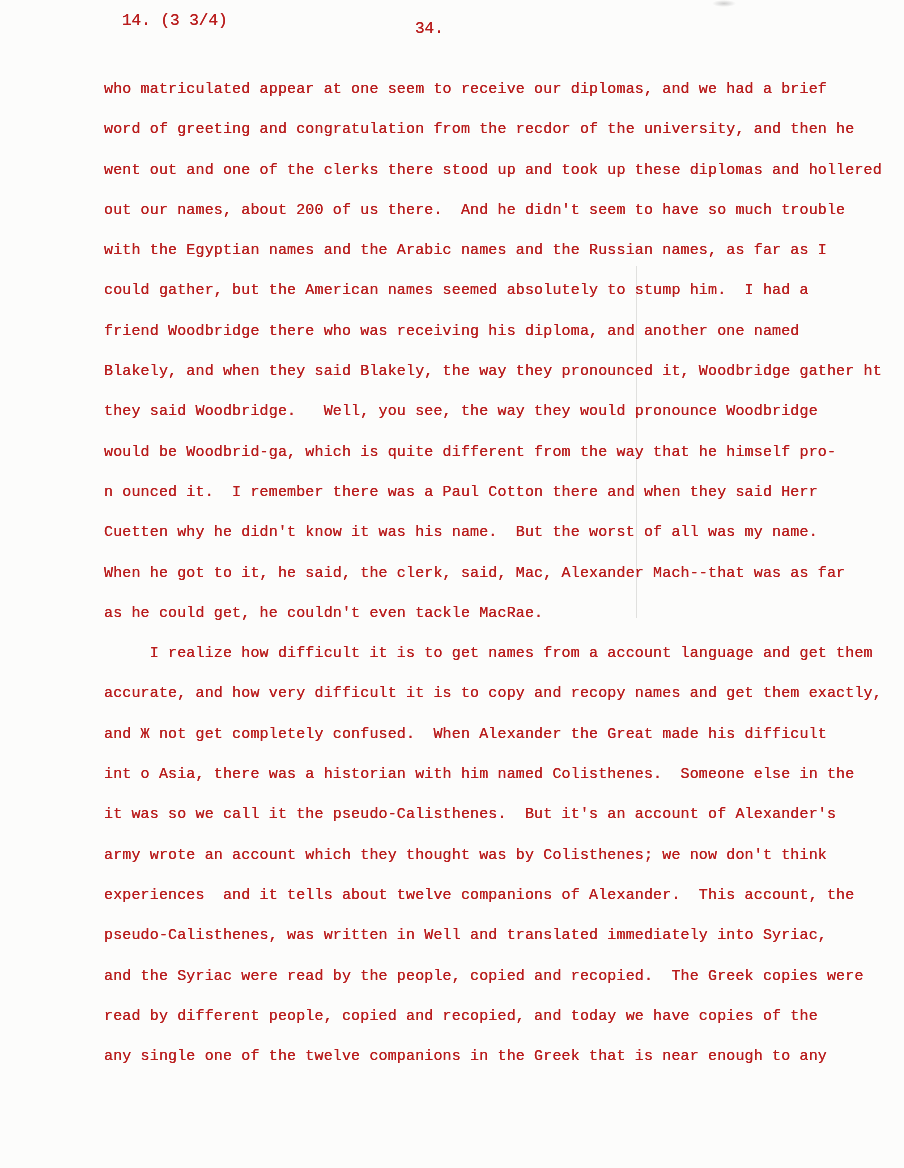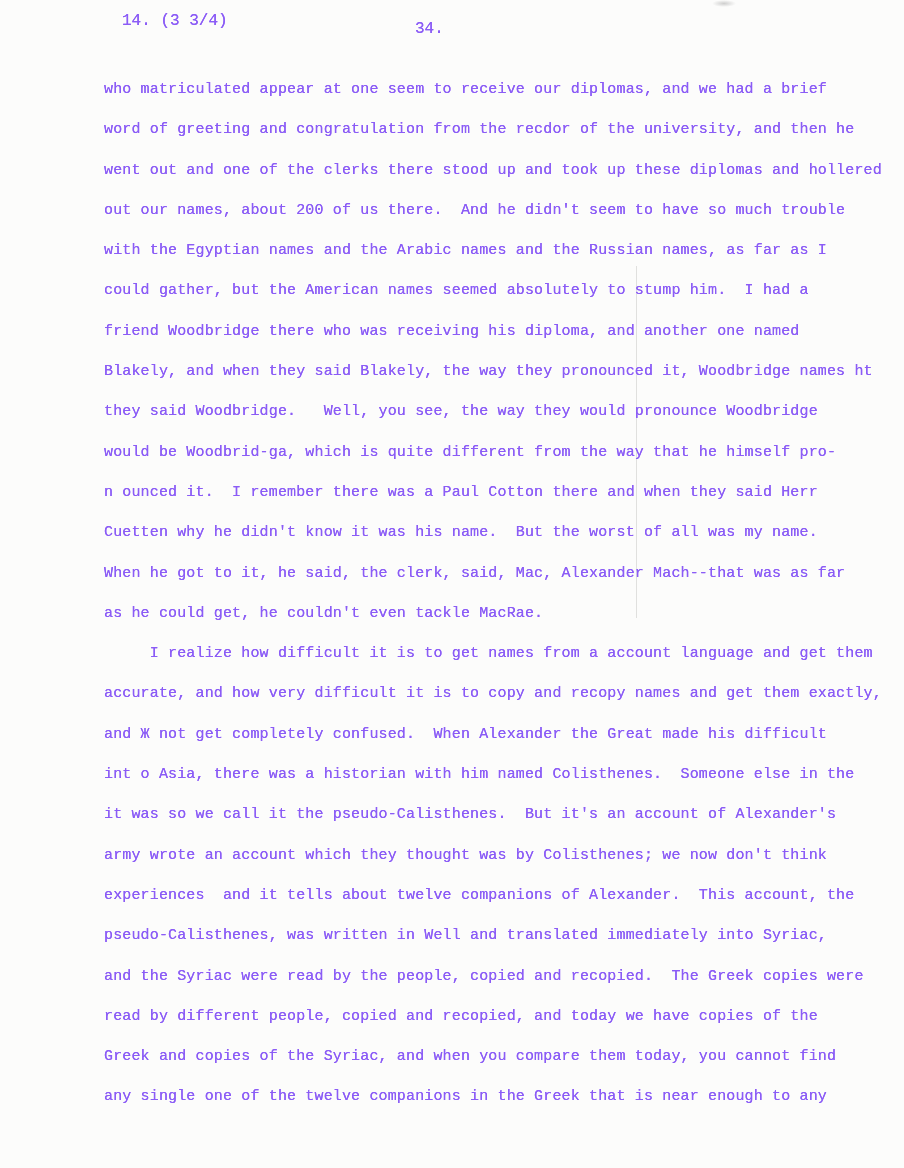--- a/index.html
+++ b/index.html
@@ -9,21 +9,21 @@
     height: 1168px;
     background: #fdfdfc;
     overflow: hidden;
   }
   .page {
     position: relative;
     width: 904px;
     height: 1168px;
     background: #fcfcfb;
     font-family: "Liberation Mono", "DejaVu Sans Mono", monospace;
-    color: #8b5cf6;
+    color: #b91c1c;
   }
   
   .crease {
     position: absolute;
     left: 636px;
     top: 266px;
     width: 1px;
     height: 352px;
     background: #e0e0de;
   }
@@ -82,33 +82,32 @@
     <span class="h-page">34.</span>
   </div>
   <div class="body-text">
       <div class="line">who matriculated appear at one seem to receive our diplomas, and we had a brief</div>
       <div class="line">word of greeting and congratulation from the recdor of the university, and then he</div>
       <div class="line">went out and one of the clerks there stood up and took up these diplomas and hollered</div>
       <div class="line">out our names, about 200 of us there.  And he didn't seem to have so much trouble</div>
       <div class="line">with the Egyptian names and the Arabic names and the Russian names, as far as I</div>
       <div class="line">could gather, but the American names seemed absolutely to stump him.  I had a</div>
       <div class="line">friend Woodbridge there who was receiving his diploma, and another one named</div>
-      <div class="line">Blakely, and when they said Blakely, the way they pronounced it, Woodbridge names ht</div>
+      <div class="line">Blakely, and when they said Blakely, the way they pronounced it, Woodbridge gather ht</div>
       <div class="line">they said Woodbridge.   Well, you see, the way they would pronounce Woodbridge</div>
       <div class="line">would be Woodbrid-ga, which is quite different from the way that he himself pro-</div>
       <div class="line">n ounced it.  I remember there was a Paul Cotton there and when they said Herr</div>
       <div class="line">Cuetten why he didn't know it was his name.  But the worst of all was my name.</div>
       <div class="line">When he got to it, he said, the clerk, said, Mac, Alexander Mach--that was as far</div>
       <div class="line">as he could get, he couldn't even tackle MacRae.</div>
       <div class="line">     I realize how difficult it is to get names from a account language and get them</div>
       <div class="line">accurate, and how very difficult it is to copy and recopy names and get them exactly,</div>
       <div class="line">and Ж not get completely confused.  When Alexander the Great made his difficult</div>
       <div class="line">int o Asia, there was a historian with him named Colisthenes.  Someone else in the</div>
       <div class="line">it was so we call it the pseudo-Calisthenes.  But it's an account of Alexander's</div>
       <div class="line">army wrote an account which they thought was by Colisthenes; we now don't think</div>
       <div class="line">experiences  and it tells about twelve companions of Alexander.  This account, the</div>
       <div class="line">pseudo-Calisthenes, was written in Well and translated immediately into Syriac,</div>
       <div class="line">and the Syriac were read by the people, copied and recopied.  The Greek copies were</div>
       <div class="line">read by different people, copied and recopied, and today we have copies of the</div>
-      <div class="line">Greek and copies of the Syriac, and when you compare them today, you cannot find</div>
       <div class="line">any single one of the twelve companions in the Greek that is near enough to any</div>
     </div>
 </div>
 
 </body></html>

